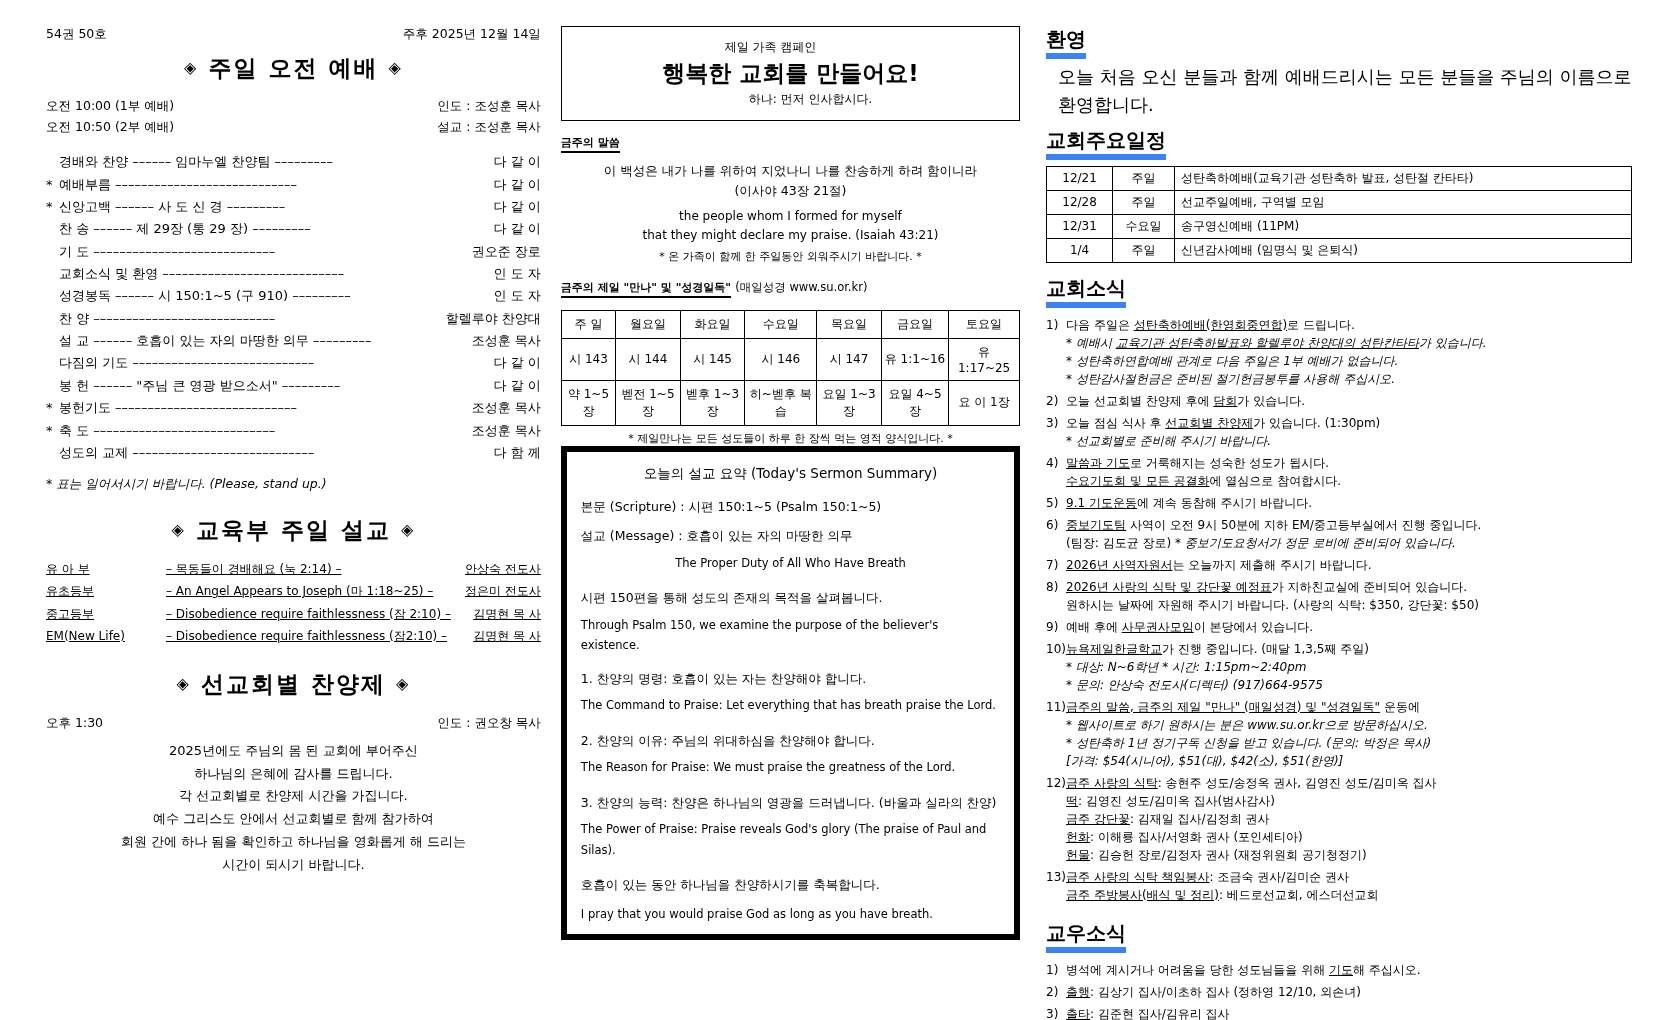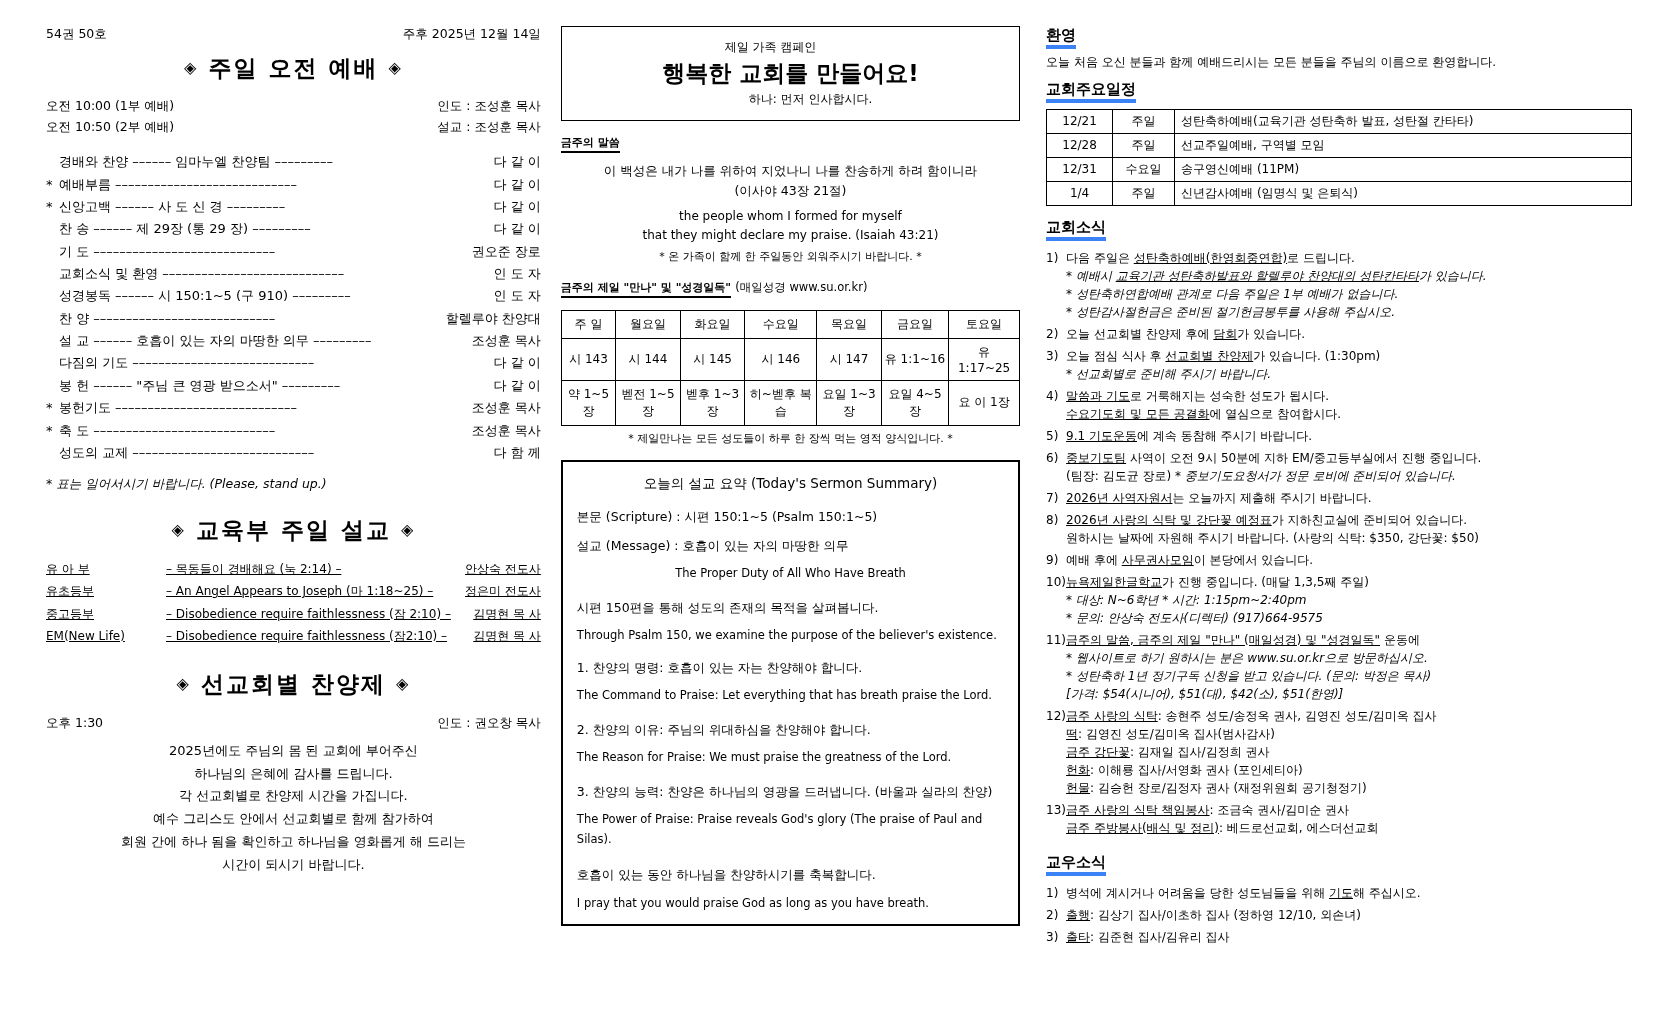--- a/index.html
+++ b/index.html
@@ -69,28 +69,28 @@
   }
   .verse { text-align:center; font-size:12.5px; line-height:1.6; }
   .verse .en { font-size:12px; }
   .verse .tiny { font-size:11px; }
 
   table.manna { border-collapse:collapse; width:100%; font-size:12px; margin-top:4px; }
   table.manna td, table.manna th { border:1px solid #000; text-align:center; padding:5px 2px; font-weight:normal; }
   table.manna th { font-weight:normal; }
   .manna-note { text-align:center; font-size:11px; margin-top:5px; }
 
-  .sermon-box { border:2px solid #000000; margin-top:14px; padding:10px 14px; font-size:12.5px; line-height:1.75; }
+  .sermon-box { border:6px solid #000000; margin-top:0; padding:10px 14px; font-size:12.5px; line-height:1.75; }
   .sermon-box .ttl { text-align:center; font-size:13.5px; margin-bottom:10px; }
   .sermon-box .en { font-size:11.5px; }
   .sermon-box .ind2 { margin-left:34px; }
 
   
-  .c3 h3 { font-size:15px; font-weight:bold; margin:0 0 4px 0; display:inline-block; border-bottom:4px solid #3b82f6; }
-  .c3 p { margin:0 0 8px 0; font-size:12px; line-height:1.55; }
+  .c3 h3 { font-size:20px; font-weight:bold; margin:0 0 4px 0; display:inline-block; border-bottom:6px solid #3b82f6; }
+  .c3 p { margin:0 0 8px 12px; font-size:18px; line-height:1.55; }
   table.sched { border-collapse:collapse; width:100%; font-size:12px; margin:2px 0 12px 0; }
   table.sched td { border:1px solid #000; padding:3px 6px; }
   table.sched td.d { text-align:center; width:66px; }
   table.sched td.w { text-align:center; width:62px; }
 
   ol.news { margin:4px 0 0 0; padding:0; list-style:none; font-size:12px; line-height:1.5; }
   ol.news > li { margin-bottom:4px; display:flex; }
   ol.news > li .num { width:20px; flex:none; }
   ol.news > li .body { flex:1; }
   .sm { font-size:11.5px; }

